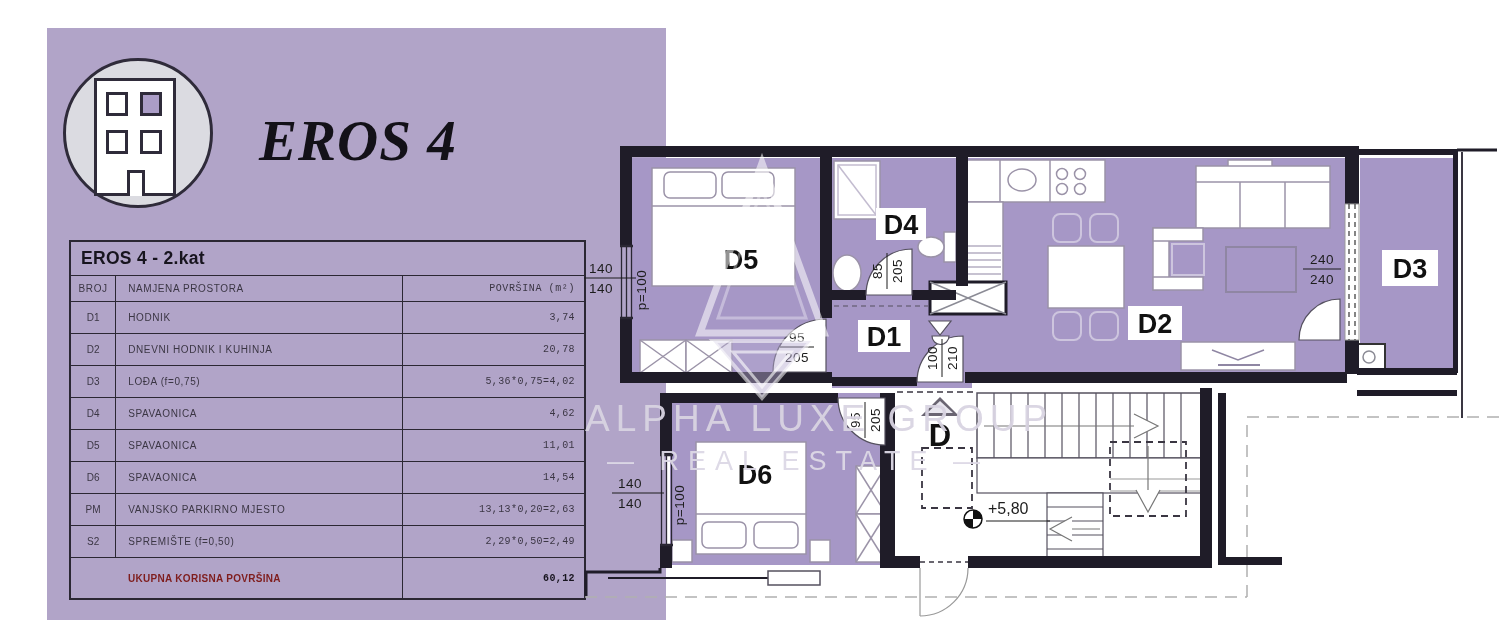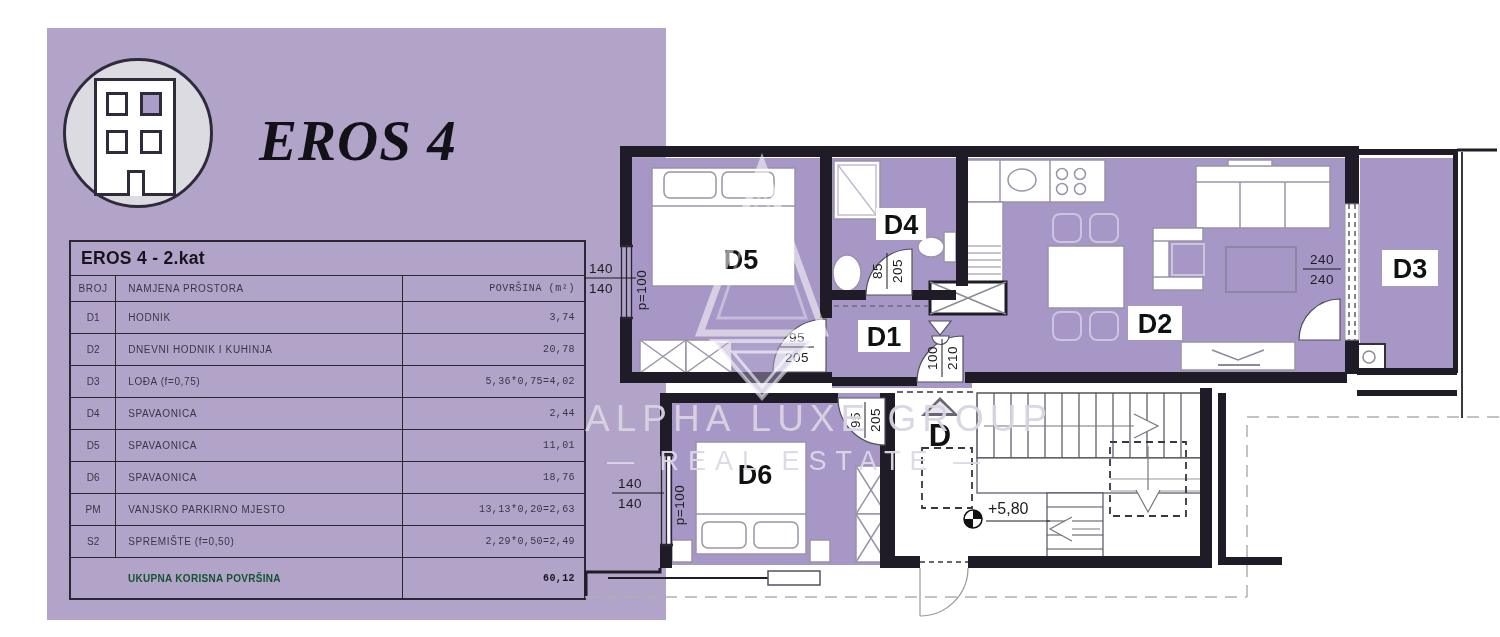--- a/index.html
+++ b/index.html
@@ -24,21 +24,21 @@
   .tablewrap{position:absolute;left:22px;top:212px;width:517px;}
   table.area{border-collapse:collapse;width:100%;color:#3b3644;border:2.5px solid #2b2733;}
   table.area td{border:1.5px solid #2b2733;font-size:10px;}
   tr.cap td{font-weight:bold;font-size:17.5px;color:#17141e;padding:6px 10px;letter-spacing:0.3px;}
   tr.head td{padding:7px 0;letter-spacing:0.6px;}
   tr.data td{height:31px;padding:0;}
   .c-id{text-align:center;width:45px;}
   .c-name{padding-left:12px !important;letter-spacing:0.6px;}
   .c-val{text-align:right;padding-right:9px !important;width:175px;letter-spacing:0.4px;font-family:Liberation Mono, monospace;}
   tr.total td{height:38px;}
-  .t-label{font-weight:bold;font-size:17.5px;color:#14532d;padding-left:57px !important;letter-spacing:0.3px;}
+  .t-label{font-weight:bold;font-size:17.5px;color:#7f1d1d;padding-left:57px !important;letter-spacing:0.3px;}
   .t-val{font-weight:bold;font-size:24px;color:#17141e;border-radius:13px;}
 
   
   .plan{position:absolute;left:580px;top:130px;width:920px;height:507px;}
   text.rl{font-family:"Liberation Sans",sans-serif;font-weight:bold;font-size:27px;fill:#111;}
   text.dim{font-family:"Liberation Sans",sans-serif;font-size:13.5px;fill:#1d1d1d;letter-spacing:0.5px;}
   text.lvl{font-family:"Liberation Sans",sans-serif;font-size:16px;fill:#1d1d1d;}
   text.wm1{font-family:"Liberation Sans",sans-serif;font-size:37px;letter-spacing:6px;fill:#d9d4e2;opacity:0.95;}
   text.wm2{font-family:"Liberation Sans",sans-serif;font-size:27px;letter-spacing:9px;fill:#ddd9e6;opacity:0.95;}
   text.dbig{font-family:"Liberation Sans",sans-serif;font-weight:bold;font-size:31px;fill:#111;}
@@ -85,31 +85,31 @@
         <td class="c-val">20,78</td>
       </tr>
       <tr class="data">
         <td class="c-id">D3</td>
         <td class="c-name">LOĐA (f=0,75)</td>
         <td class="c-val">5,36*0,75=4,02</td>
       </tr>
       <tr class="data">
         <td class="c-id">D4</td>
         <td class="c-name">SPAVAONICA</td>
-        <td class="c-val">2,44</td>
+        <td class="c-val">4,62</td>
       </tr>
       <tr class="data">
         <td class="c-id">D5</td>
         <td class="c-name">SPAVAONICA</td>
         <td class="c-val">11,01</td>
       </tr>
       <tr class="data">
         <td class="c-id">D6</td>
         <td class="c-name">SPAVAONICA</td>
-        <td class="c-val">18,76</td>
+        <td class="c-val">14,54</td>
       </tr>
       <tr class="data">
         <td class="c-id">PM</td>
         <td class="c-name">VANJSKO PARKIRNO MJESTO</td>
         <td class="c-val">13,13*0,20=2,63</td>
       </tr>
       <tr class="data">
         <td class="c-id">S2</td>
         <td class="c-name">SPREMIŠTE (f=0,50)</td>
         <td class="c-val">2,29*0,50=2,49</td>

